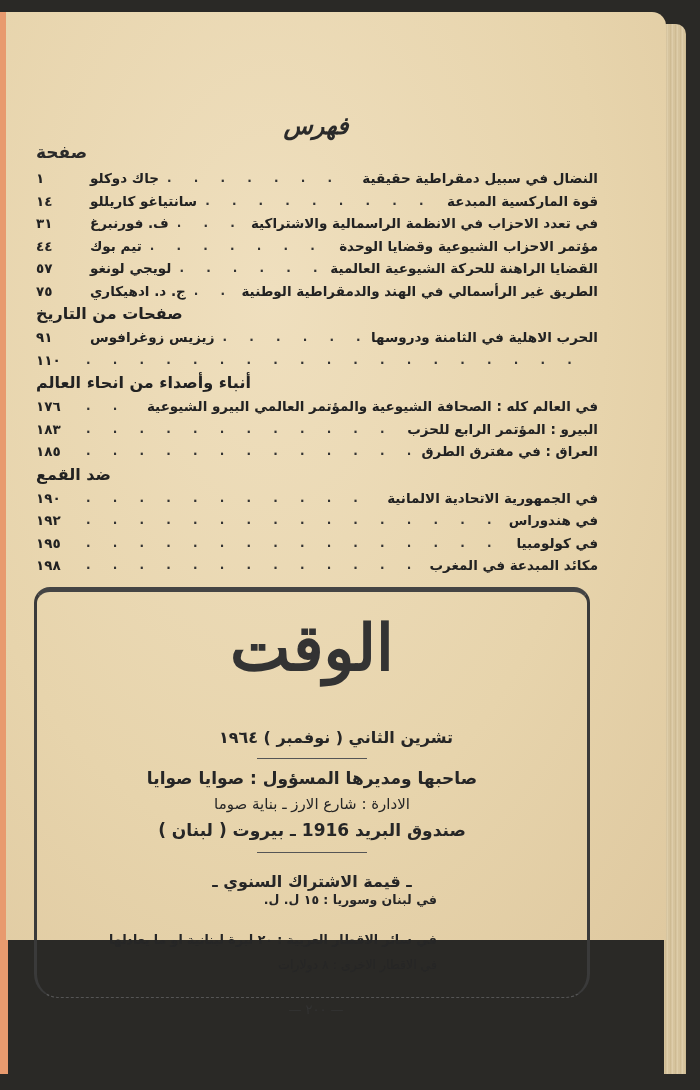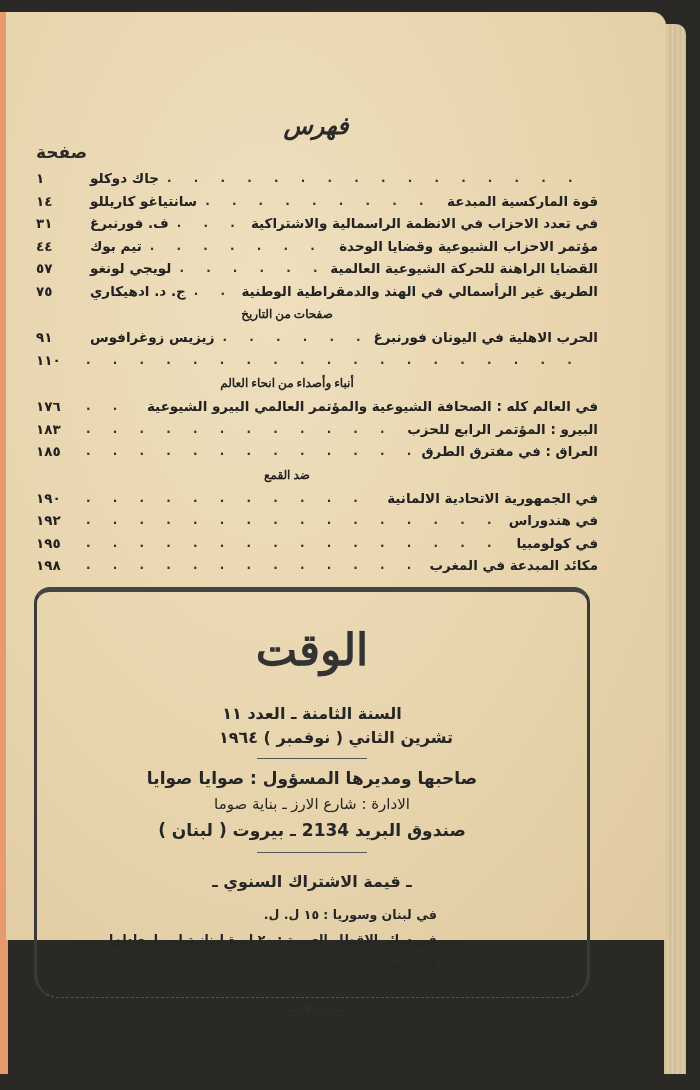--- a/index.html
+++ b/index.html
@@ -42,35 +42,34 @@
     .row .title { font-weight: bold; }
     .row .dots {
       flex: 1; overflow: hidden; margin: 0 8px; letter-spacing: 9px; color: #333;
       font-weight: bold; font-size: 12px; text-align: left; direction: ltr;
     }
     .row .author { font-weight: bold; margin-left: 12px; }
     .row .pg {
       width: 42px; text-align: left; font-weight: bold; direction: ltr;
     }
     .section-head {
-      text-align: center; font-weight: bold; font-size: 12px; height: 24px; line-height: 24px;
+      text-align: left; font-weight: bold; font-size: 16px; height: 24px; line-height: 24px;
       padding-right: 60px;
-      font-family: Liberation Serif, serif;
     }
 
     .box {
       position: absolute; left: 28px; top: 575px; width: 550px; height: 405px;
       border-left: 3px solid #3a3a3a; border-right: 3px solid #3a3a3a;
       border-top: 5px solid #444; border-bottom: 1px dashed #555;
       border-radius: 16px 16px 24px 24px;
     }
     .box-inner { position: absolute; inset: 0; direction: rtl; text-align: center; color: #262626; }
     .masthead {
-      position: absolute; top: 32px; left: 0; right: 0; text-align: center;
-      font-size: 44px; font-weight: bold; color: #333; font-family: "DejaVu Serif", serif;
+      position: absolute; top: 18px; left: 0; right: 0; text-align: center;
+      font-size: 64px; font-weight: bold; color: #333; font-family: "DejaVu Serif", serif;
       letter-spacing: -2px;
     }
     .issue-line { position: absolute; left: 0; right: 0; font-weight: bold; font-size: 16px; }
     .rule { position: absolute; left: 220px; width: 110px; height: 1px; background: #555; }
     .owner { position: absolute; left: 0; right: 0; font-weight: bold; font-size: 17px; }
     .admin { position: absolute; left: 0; right: 0; font-size: 15px; }
     .po { position: absolute; left: 0; right: 0; font-weight: bold; font-size: 17px; }
     .sub-head { position: absolute; left: 0; right: 0; font-weight: bold; font-size: 16px; }
     .sub-line { position: absolute; right: 150px; font-size: 12.5px; text-align: right; }
     .sub-line.bold { font-weight: bold; }
@@ -87,20 +86,21 @@
 <div class="page-stack"></div>
 <div class="page">
   <div class="content">
 
     <div class="toc-title">فهرس</div>
     <div class="page-col-label">صفحة</div>
 
     <div class="toc-rows">
 
       <div class="row">
+        <span class="title">النضال في سبيل دمقراطية حقيقية</span>
         <span class="dots">. . . . . . . . . . . . . . . . . . . .</span>
         <span class="author">جاك دوكلو</span>
         <span class="pg">١</span>
       </div>
       <div class="row">
         <span class="title">قوة الماركسية المبدعة</span>
         <span class="dots">. . . . . . . . . . . . . . . . . . . .</span>
         <span class="author">سانتياغو كاريللو</span>
         <span class="pg">١٤</span>
       </div>
@@ -124,21 +124,21 @@
       </div>
       <div class="row">
         <span class="title">الطريق غير الرأسمالي في الهند والدمقراطية الوطنية</span>
         <span class="dots">. . . . . . . . . . . . . . . . . . . .</span>
         <span class="author">ج. د. ادهيكاري</span>
         <span class="pg">٧٥</span>
       </div>
 
       <div class="section-head">صفحات من التاريخ</div>
       <div class="row">
-        <span class="title">الحرب الاهلية في اليونان فورنبرغ</span>
+        <span class="title">الحرب الاهلية في الثامنة ودروسها</span>
         <span class="dots">. . . . . . . . . . . . . . . . . . . .</span>
         <span class="author">زيزيس زوغرافوس</span>
         <span class="pg">٩١</span>
       </div>
       <div class="row">
         <span class="dots">. . . . . . . . . . . . . . . . . . . .</span>
         <span class="pg">١١٠</span>
       </div>
 
       <div class="section-head">أنباء وأصداء من انحاء العالم</div>
@@ -177,29 +177,28 @@
       <div class="row">
         <span class="title">مكائد المبدعة في المغرب</span>
         <span class="dots">. . . . . . . . . . . . . . . . . . . .</span>
         <span class="pg">١٩٨</span>
       </div>
     </div>
 
     <div class="box">
       <div class="box-inner">
         <div class="masthead">الوقت</div>
-        <div class="issue-line" style="top:112px;">السنة الثامنة ـ العدد ١١</div>
         <div class="issue-line" style="top:136px;padding-left:48px;">تشرين الثاني ( نوفمبر ) ١٩٦٤</div>
         <div class="rule" style="top:166px;"></div>
         <div class="owner" style="top:176px;">صاحبها ومديرها المسؤول : صوايا صوايا</div>
         <div class="admin" style="top:203px;">الادارة : شارع الارز ـ بناية صوما</div>
-        <div class="po" style="top:228px;">صندوق البريد 2134 ـ بيروت ( لبنان )</div>
+        <div class="po" style="top:228px;">صندوق البريد 1916 ـ بيروت ( لبنان )</div>
         <div class="rule" style="top:260px;"></div>
         <div class="sub-head" style="top:280px;">ـ قيمة الاشتراك السنوي ـ</div>
-        <div class="sub-line bold" style="top:315px;">في لبنان وسوريا : ١٥ ل. ل.</div>
+        <div class="sub-line bold" style="top:300px;">في لبنان وسوريا : ١٥ ل. ل.</div>
         <div class="sub-line bold" style="top:340px;">في سائر الاقطار العربية : ٢٠ لبرة لبنانية او ما يعادلها</div>
         <div class="sub-line" style="top:365px;">في الاقطار الاخرى : ٨ دولارات</div>
       </div>
     </div>
 
     <div class="page-number">— ٢٠٠ —</div>
   </div>
 </div>
 
 </body></html>

